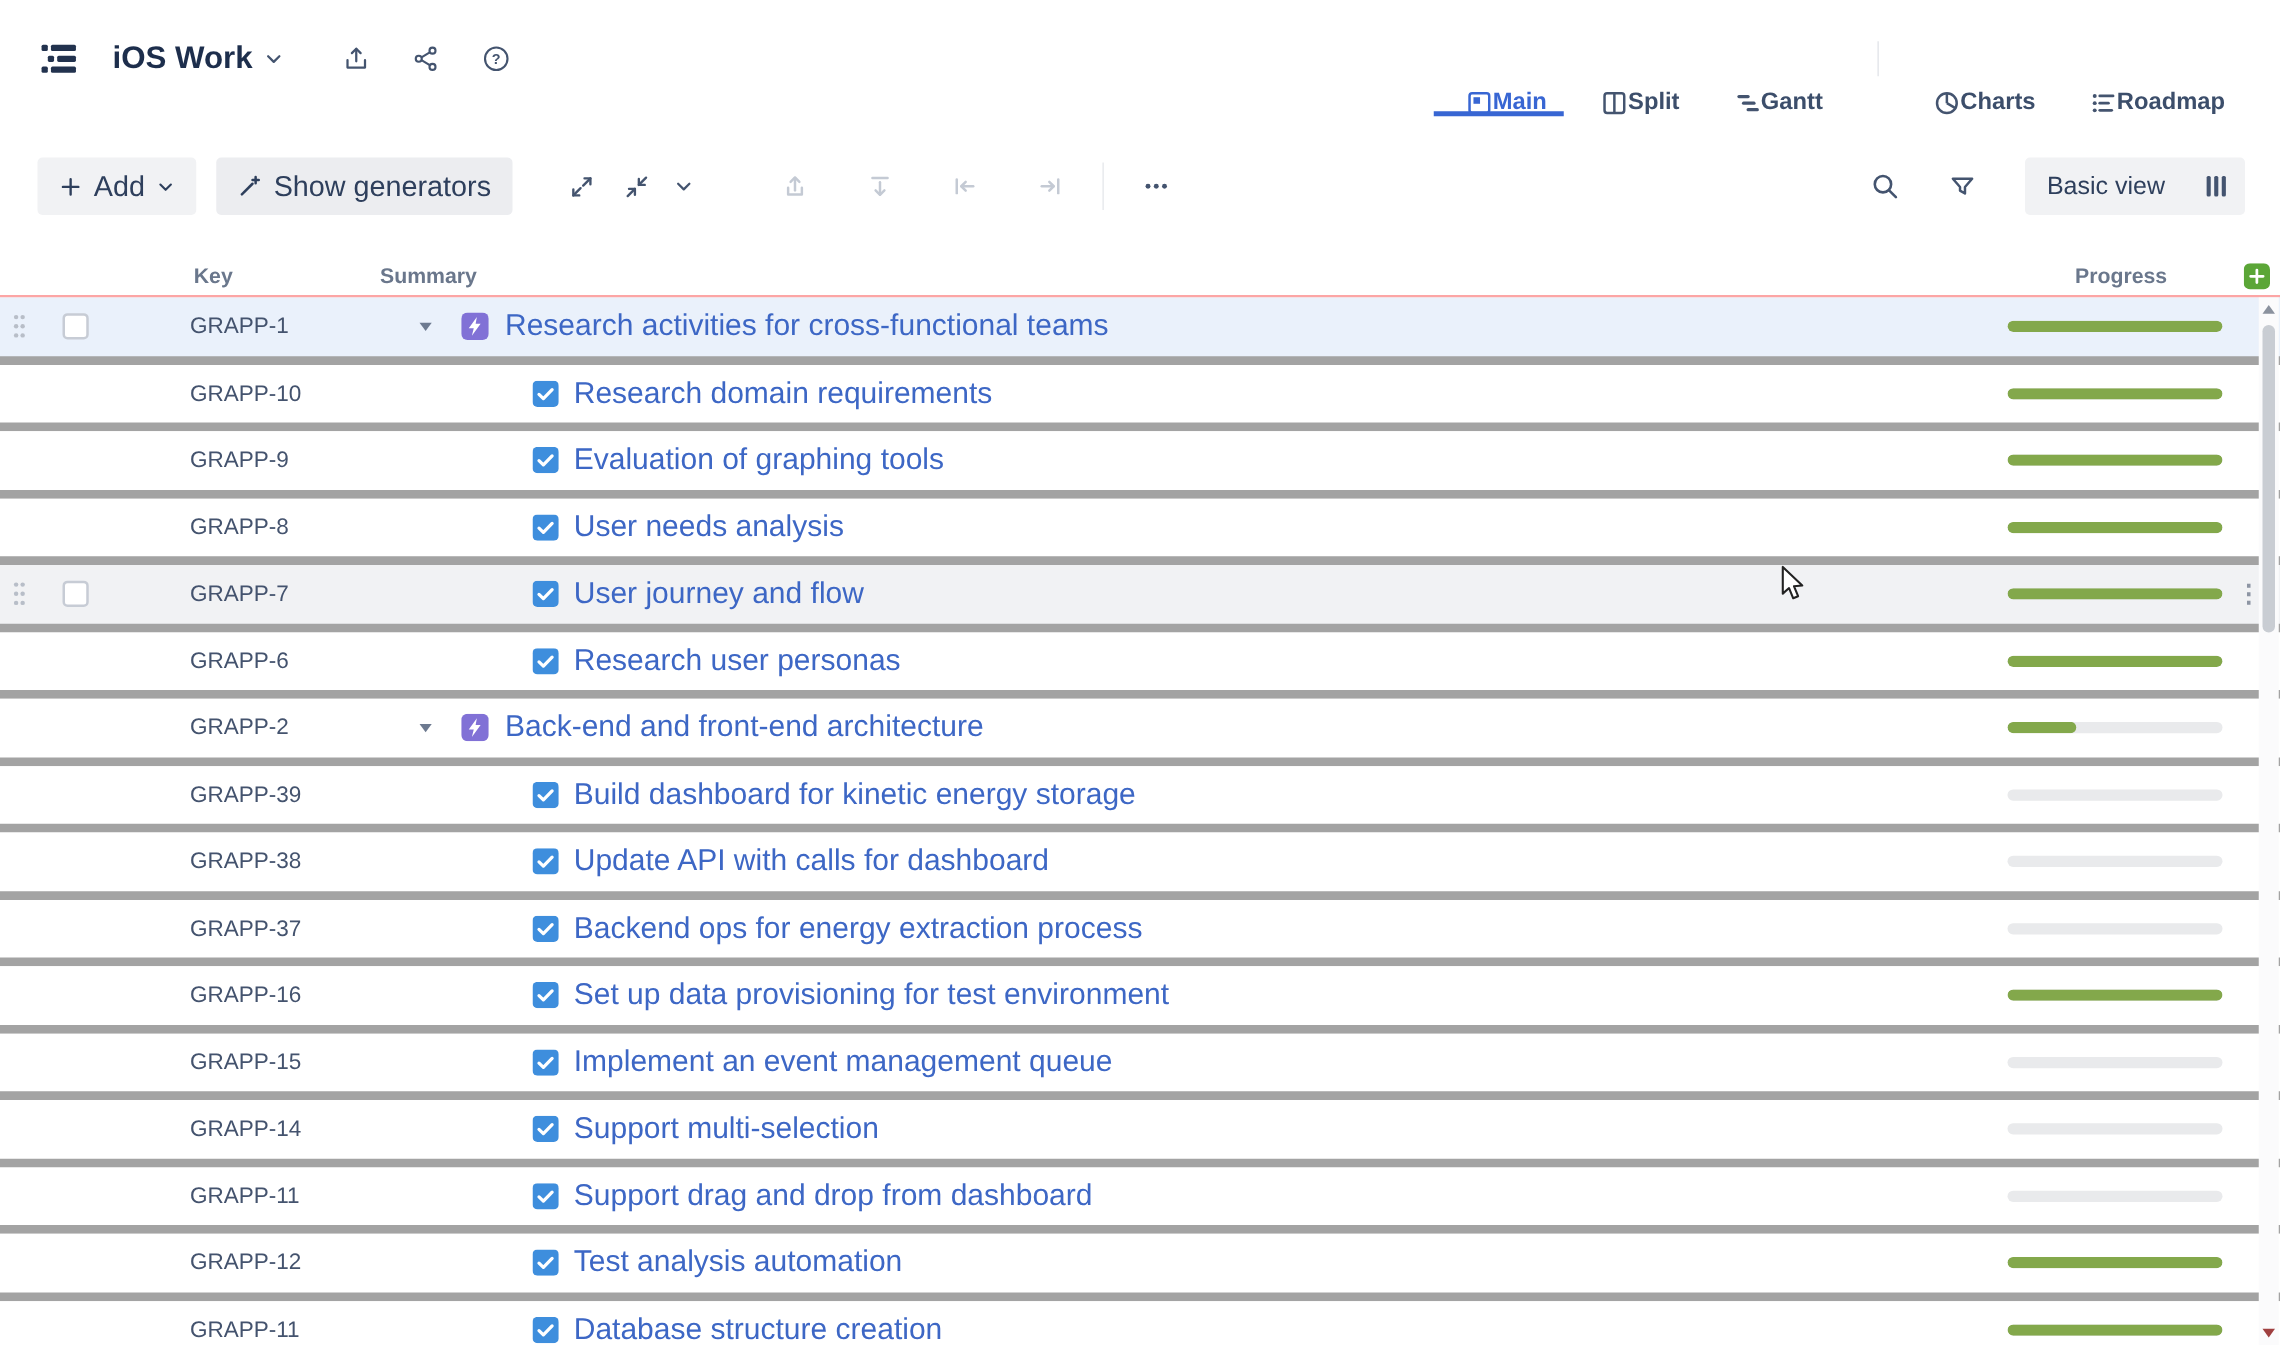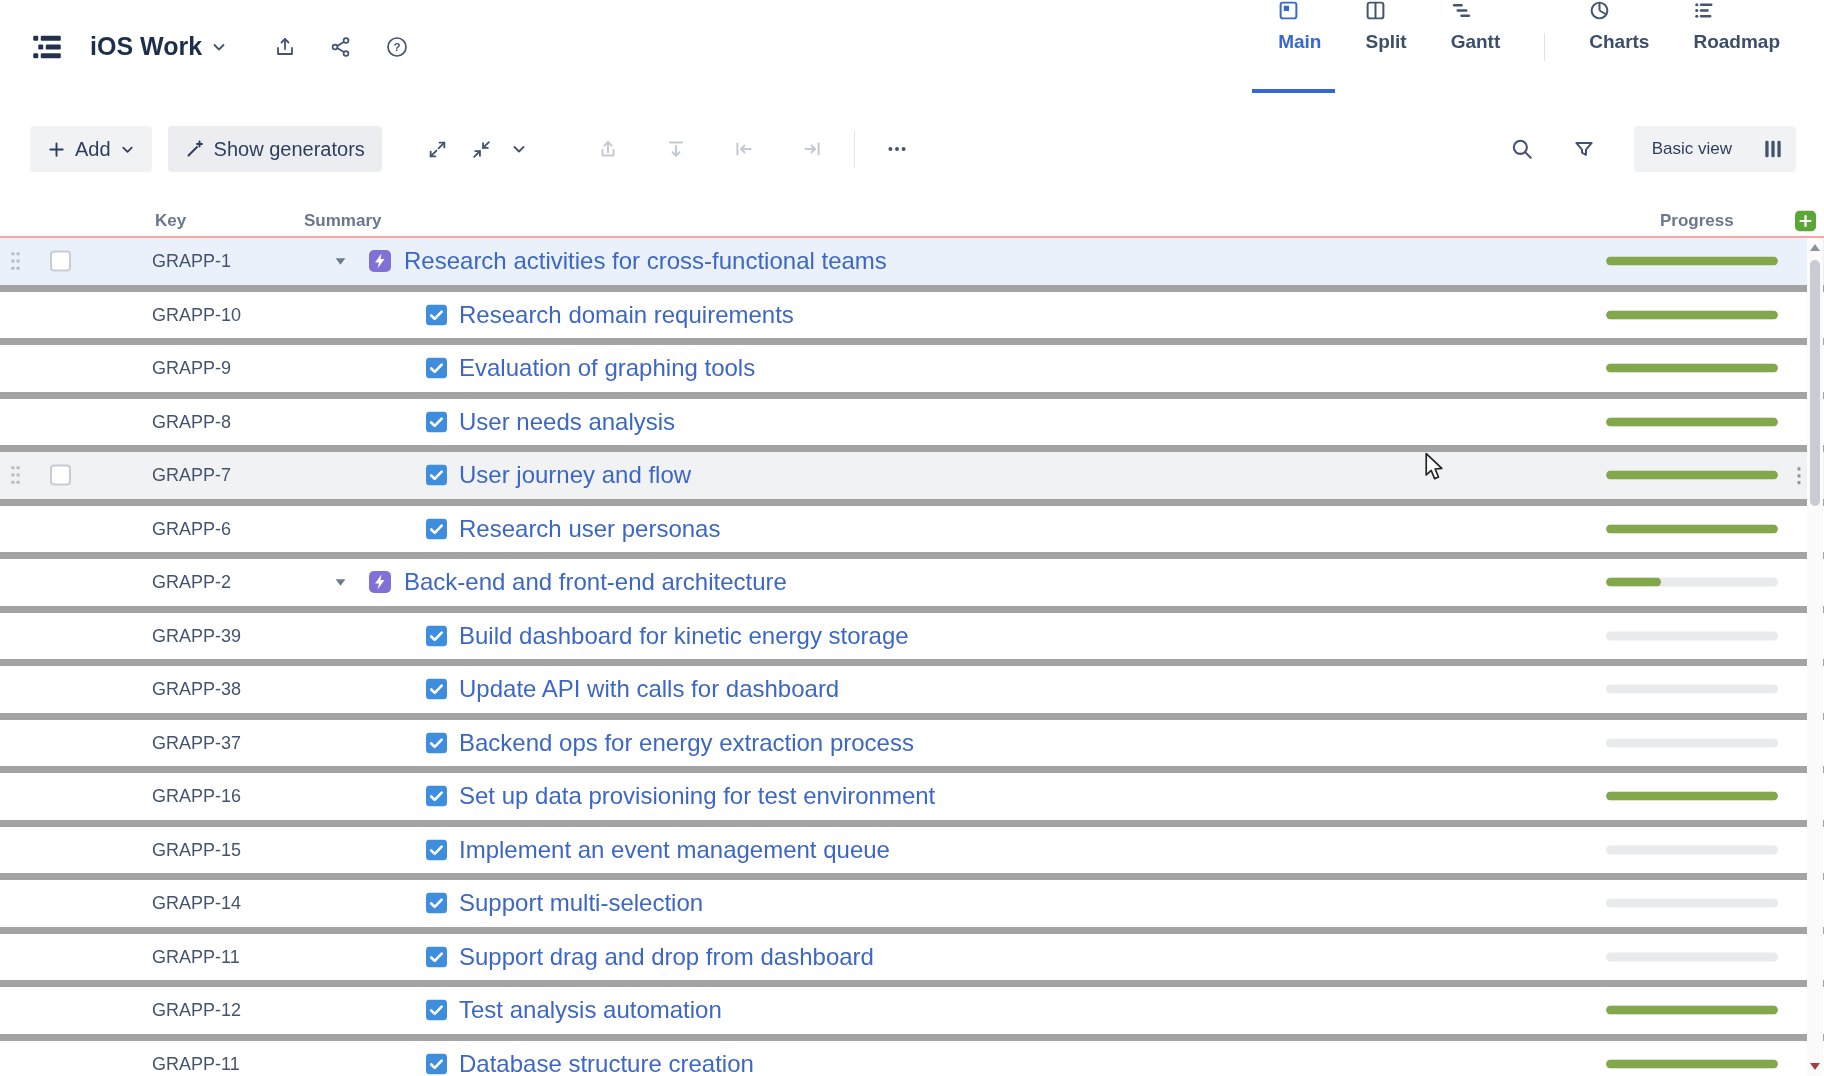--- a/index.html
+++ b/index.html
@@ -13,42 +13,42 @@
   
   .app-header { height:93px; display:flex; align-items:center; padding:0 44px 0 32px; position:relative; background:#fff; }
   .logo { display:flex; align-items:center; }
   .app-title { font-size:25px; font-weight:700; color:#1d2e4c; margin-left:28px; white-space:nowrap; }
   .title-chevron { margin-left:9px; display:flex; color:#44546f; }
   .hdr-icon { background:none; border:none; width:40px; height:40px; display:flex; align-items:center; justify-content:center; color:#44546f; border-radius:4px; cursor:pointer; }
   .hdr-icon.export { margin-left:38px; }
   .hdr-icon + .hdr-icon { margin-left:16px; }
 
   .view-tabs { display:flex; align-items:center; gap:44px; margin-left:auto; height:100%; }
-  .tab { position:relative; height:100%; display:flex; align-items:flex-start; gap:10px; font-size:19px; font-weight:600; color:#3c4e6b; cursor:pointer; white-space:nowrap;flex-direction:column; }
+  .tab { position:relative; height:100%; display:flex; align-items:flex-end; font-size:19px; font-weight:600; color:#3c4e6b; cursor:pointer; white-space:nowrap; }
   .tab .tab-icon { display:flex; color:#44546f; }
   .tab.active { color:var(--c-accent, #3866d3); }
   .tab.active .tab-icon { color:var(--c-accent, #3866d3); }
   .tab.active::after { content:""; position:absolute; left:-26px; right:-14px; bottom:0; height:4px; background:var(--c-accent, #3866d3); }
   .tab-divider { width:1px; height:28px; background:#dfe2e7; }
 
   
   .toolbar { height:112px; display:flex; align-items:center; padding:0 28px 0 30px; background:#fff; }
-  .btn { display:flex; align-items:center; gap:9px; height:46px; border:none; border-radius:4px; background:#f1f2f4; color:#2e3f5c; font-size:20px; font-weight:500; font-family:inherit; padding:0 17px; cursor:pointer; white-space:nowrap; }
+  .btn { display:flex; align-items:center; gap:9px; height:46px; border:none; border-radius:4px; background:#f1f2f4; color:#2e3f5c; font-size:23px; font-weight:500; font-family:inherit; padding:0 17px; cursor:pointer; white-space:nowrap; }
   .btn-add { margin-right:16px; }
   .btn-generators { background:#ecedf0; margin-right:34px; }
   .icon-btn { width:44px; height:44px; border:none; background:transparent; display:flex; align-items:center; justify-content:center; border-radius:4px; color:#44546f; cursor:pointer; }
   .icon-btn.disabled { color:#c4cad4; cursor:default; }
   .chev-btn { width:30px; margin-right:52px; }
   .tb-disabled-group { display:flex; align-items:center; gap:24px; }
   .tb-divider { width:1px; height:38px; background:#e4e6ea; margin:0 20px; }
   .spacer { flex:1; }
   .search-btn { margin-right:18px; }
   .filter-btn { margin-right:28px; }
   .view-group { display:flex; align-items:center; height:46px; background:#f1f2f4; border-radius:4px; overflow:hidden; }
-  .view-group .label-btn { padding:0 18px; font-size:17px; font-weight:500; color:#2e3f5c; background:transparent; border:none; height:100%; font-family:inherit; cursor:pointer; }
+  .view-group .label-btn { padding:0 18px; font-size:20px; font-weight:500; color:#2e3f5c; background:transparent; border:none; height:100%; font-family:inherit; cursor:pointer; }
   .view-group .cols-btn { width:46px; height:100%; border:none; background:transparent; display:flex; align-items:center; justify-content:center; color:#44546f; cursor:pointer; }
 
   
   .table-header { position:relative; height:33px; border-bottom:2px solid #fca5a5; }
   .th { position:absolute; top:50%; transform:translateY(-50%); font-size:17px; font-weight:700; color:#6a778c; }
   .th-key { left:155px; }
   .th-summary { left:304px; }
   .th-progress { left:1660px; }
   .add-col { position:absolute; right:8px; top:50%; transform:translateY(-50%); display:flex; cursor:pointer; border:none; background:none; padding:0; }
 

